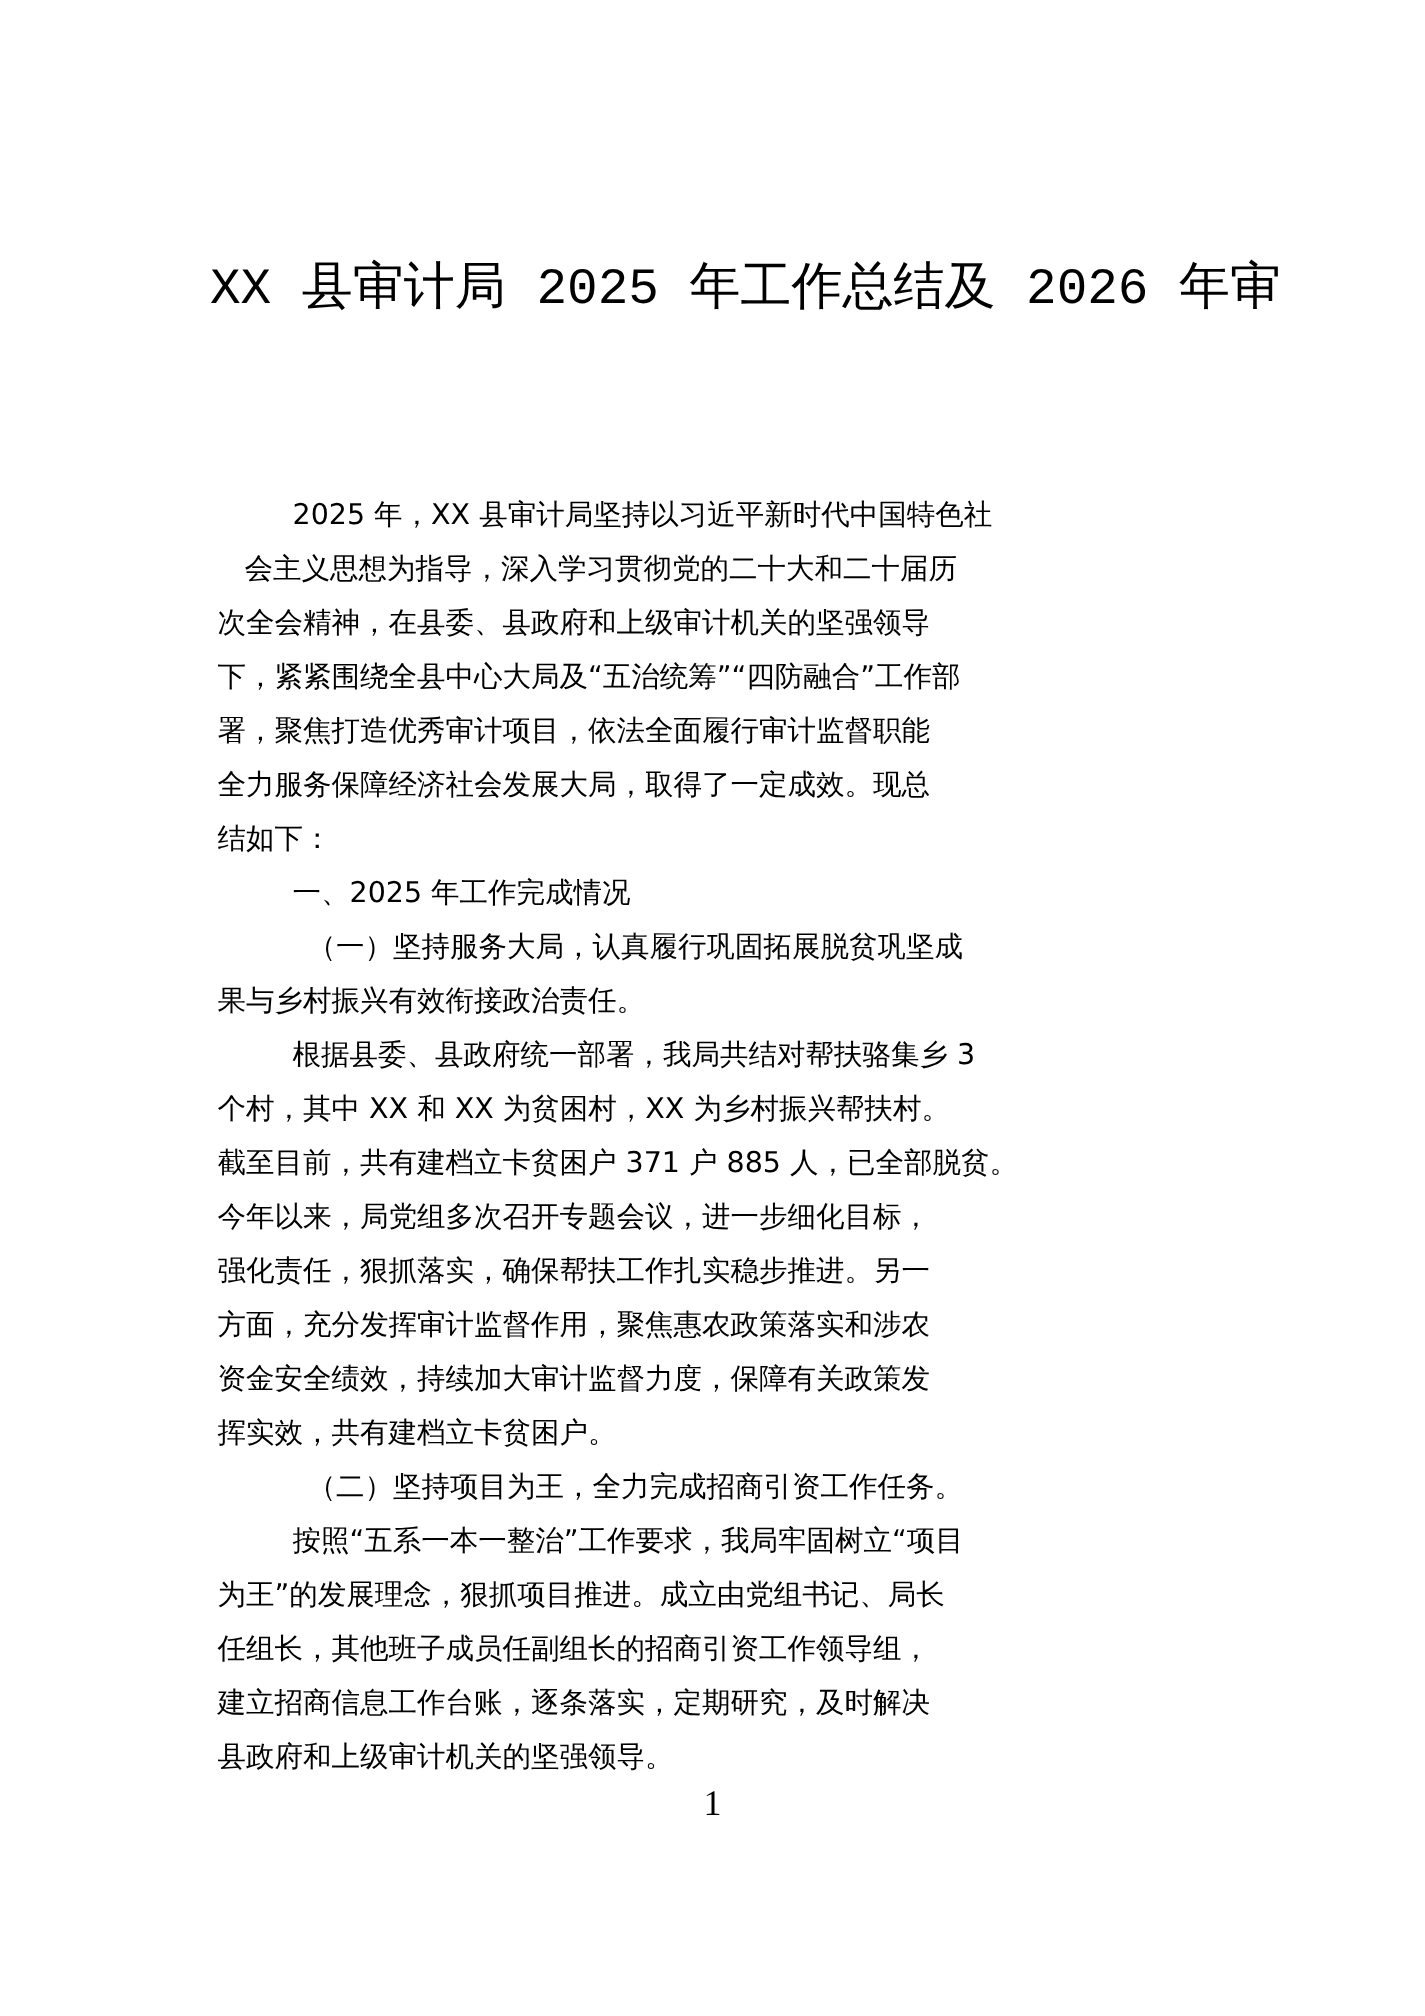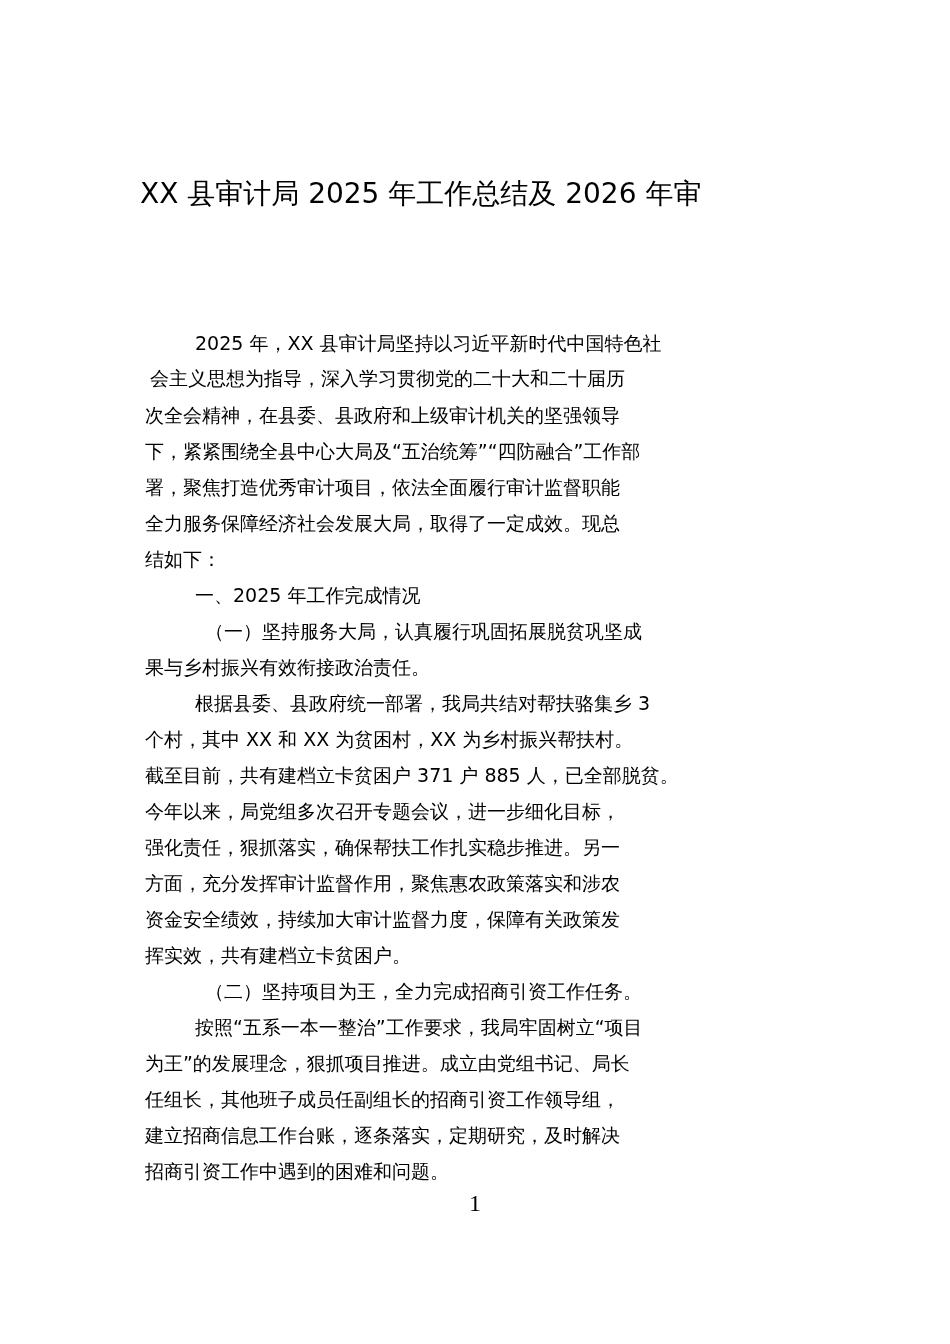--- a/index.html
+++ b/index.html
@@ -1,36 +1,36 @@
 <!DOCTYPE html>
 <html><head>
 <meta charset="utf-8">
 <style>
   html, body { margin: 0; padding: 0; background: #ffffff; }
   body { width: 950px; height: 1344px; position: relative; overflow: hidden;
          font-family: "DejaVu Sans", "Liberation Sans", sans-serif; color: #000; }
   .page { position: absolute; left: 0; top: 0; width: 950px; height: 1344px; background: #fff; }
-  .title { position: absolute; left: 140px; width: 670px; text-align: left;
-           font-size: 28px; line-height: 40px; letter-spacing: 0px; white-space: nowrap; }
+  .title { position: absolute; left: 140px; width: 670px; text-align: right;
+           font-size: 34px; line-height: 40px; letter-spacing: 0px; white-space: nowrap; font-family: Liberation Mono, monospace; }
   .title.l1 { top: 174px; }
   .title.l2 { top: 244px; }
   .line { position: absolute; left: 145px; font-size: 19px; line-height: 36px;
           white-space: nowrap; letter-spacing: 0px; }
   .pagenum { position: absolute; top: 1188px; left: 0; width: 950px; text-align: center;
              font-family: "Liberation Serif", serif; font-size: 24px; line-height: 30px; }
 </style>
 </head>
 <body>
 
 <div class="page">
   <div class="title l1">XX 县审计局 2025 年工作总结及 2026 年审</div>
 
   <div id="body">
     <div class="line" style="top: 325px; left: 195px;">2025 年，XX 县审计局坚持以习近平新时代中国特色社</div>
-    <div class="line" style="top: 361px; left: 150px; font-family: Liberation Serif, serif;">会主义思想为指导，深入学习贯彻党的二十大和二十届历</div>
+    <div class="line" style="top: 361px; left: 163px;">会主义思想为指导，深入学习贯彻党的二十大和二十届历</div>
     <div class="line" style="top: 397px; left: 145px;">次全会精神，在县委、县政府和上级审计机关的坚强领导</div>
     <div class="line" style="top: 433px; left: 145px;">下，紧紧围绕全县中心大局及“五治统筹”“四防融合”工作部</div>
     <div class="line" style="top: 469px; left: 145px;">署，聚焦打造优秀审计项目，依法全面履行审计监督职能</div>
     <div class="line" style="top: 505px; left: 145px;">全力服务保障经济社会发展大局，取得了一定成效。现总</div>
     <div class="line" style="top: 541px; left: 145px;">结如下：</div>
     <div class="line" style="top: 577px; left: 195px;">一、2025 年工作完成情况</div>
     <div class="line" style="top: 613px; left: 205px;">（一）坚持服务大局，认真履行巩固拓展脱贫巩坚成</div>
     <div class="line" style="top: 649px; left: 145px;">果与乡村振兴有效衔接政治责任。</div>
     <div class="line" style="top: 685px; left: 195px;">根据县委、县政府统一部署，我局共结对帮扶骆集乡 3</div>
     <div class="line" style="top: 721px; left: 145px;">个村，其中 XX 和 XX 为贫困村，XX 为乡村振兴帮扶村。</div>
@@ -38,17 +38,17 @@
     <div class="line" style="top: 793px; left: 145px;">今年以来，局党组多次召开专题会议，进一步细化目标，</div>
     <div class="line" style="top: 829px; left: 145px;">强化责任，狠抓落实，确保帮扶工作扎实稳步推进。另一</div>
     <div class="line" style="top: 865px; left: 145px;">方面，充分发挥审计监督作用，聚焦惠农政策落实和涉农</div>
     <div class="line" style="top: 901px; left: 145px;">资金安全绩效，持续加大审计监督力度，保障有关政策发</div>
     <div class="line" style="top: 937px; left: 145px;">挥实效，共有建档立卡贫困户。</div>
     <div class="line" style="top: 973px; left: 205px;">（二）坚持项目为王，全力完成招商引资工作任务。</div>
     <div class="line" style="top: 1009px; left: 195px;">按照“五系一本一整治”工作要求，我局牢固树立“项目</div>
     <div class="line" style="top: 1045px; left: 145px;">为王”的发展理念，狠抓项目推进。成立由党组书记、局长</div>
     <div class="line" style="top: 1081px; left: 145px;">任组长，其他班子成员任副组长的招商引资工作领导组，</div>
     <div class="line" style="top: 1117px; left: 145px;">建立招商信息工作台账，逐条落实，定期研究，及时解决</div>
-    <div class="line" style="top: 1153px; left: 145px;">招商引资工作中遇到的困难和问题。</div>
+    <div class="line" style="top: 1153px; left: 145px;">县政府和上级审计机关的坚强领导。</div>
   </div>
 
   <div class="pagenum">1</div>
 </div>
 
 </body></html>

